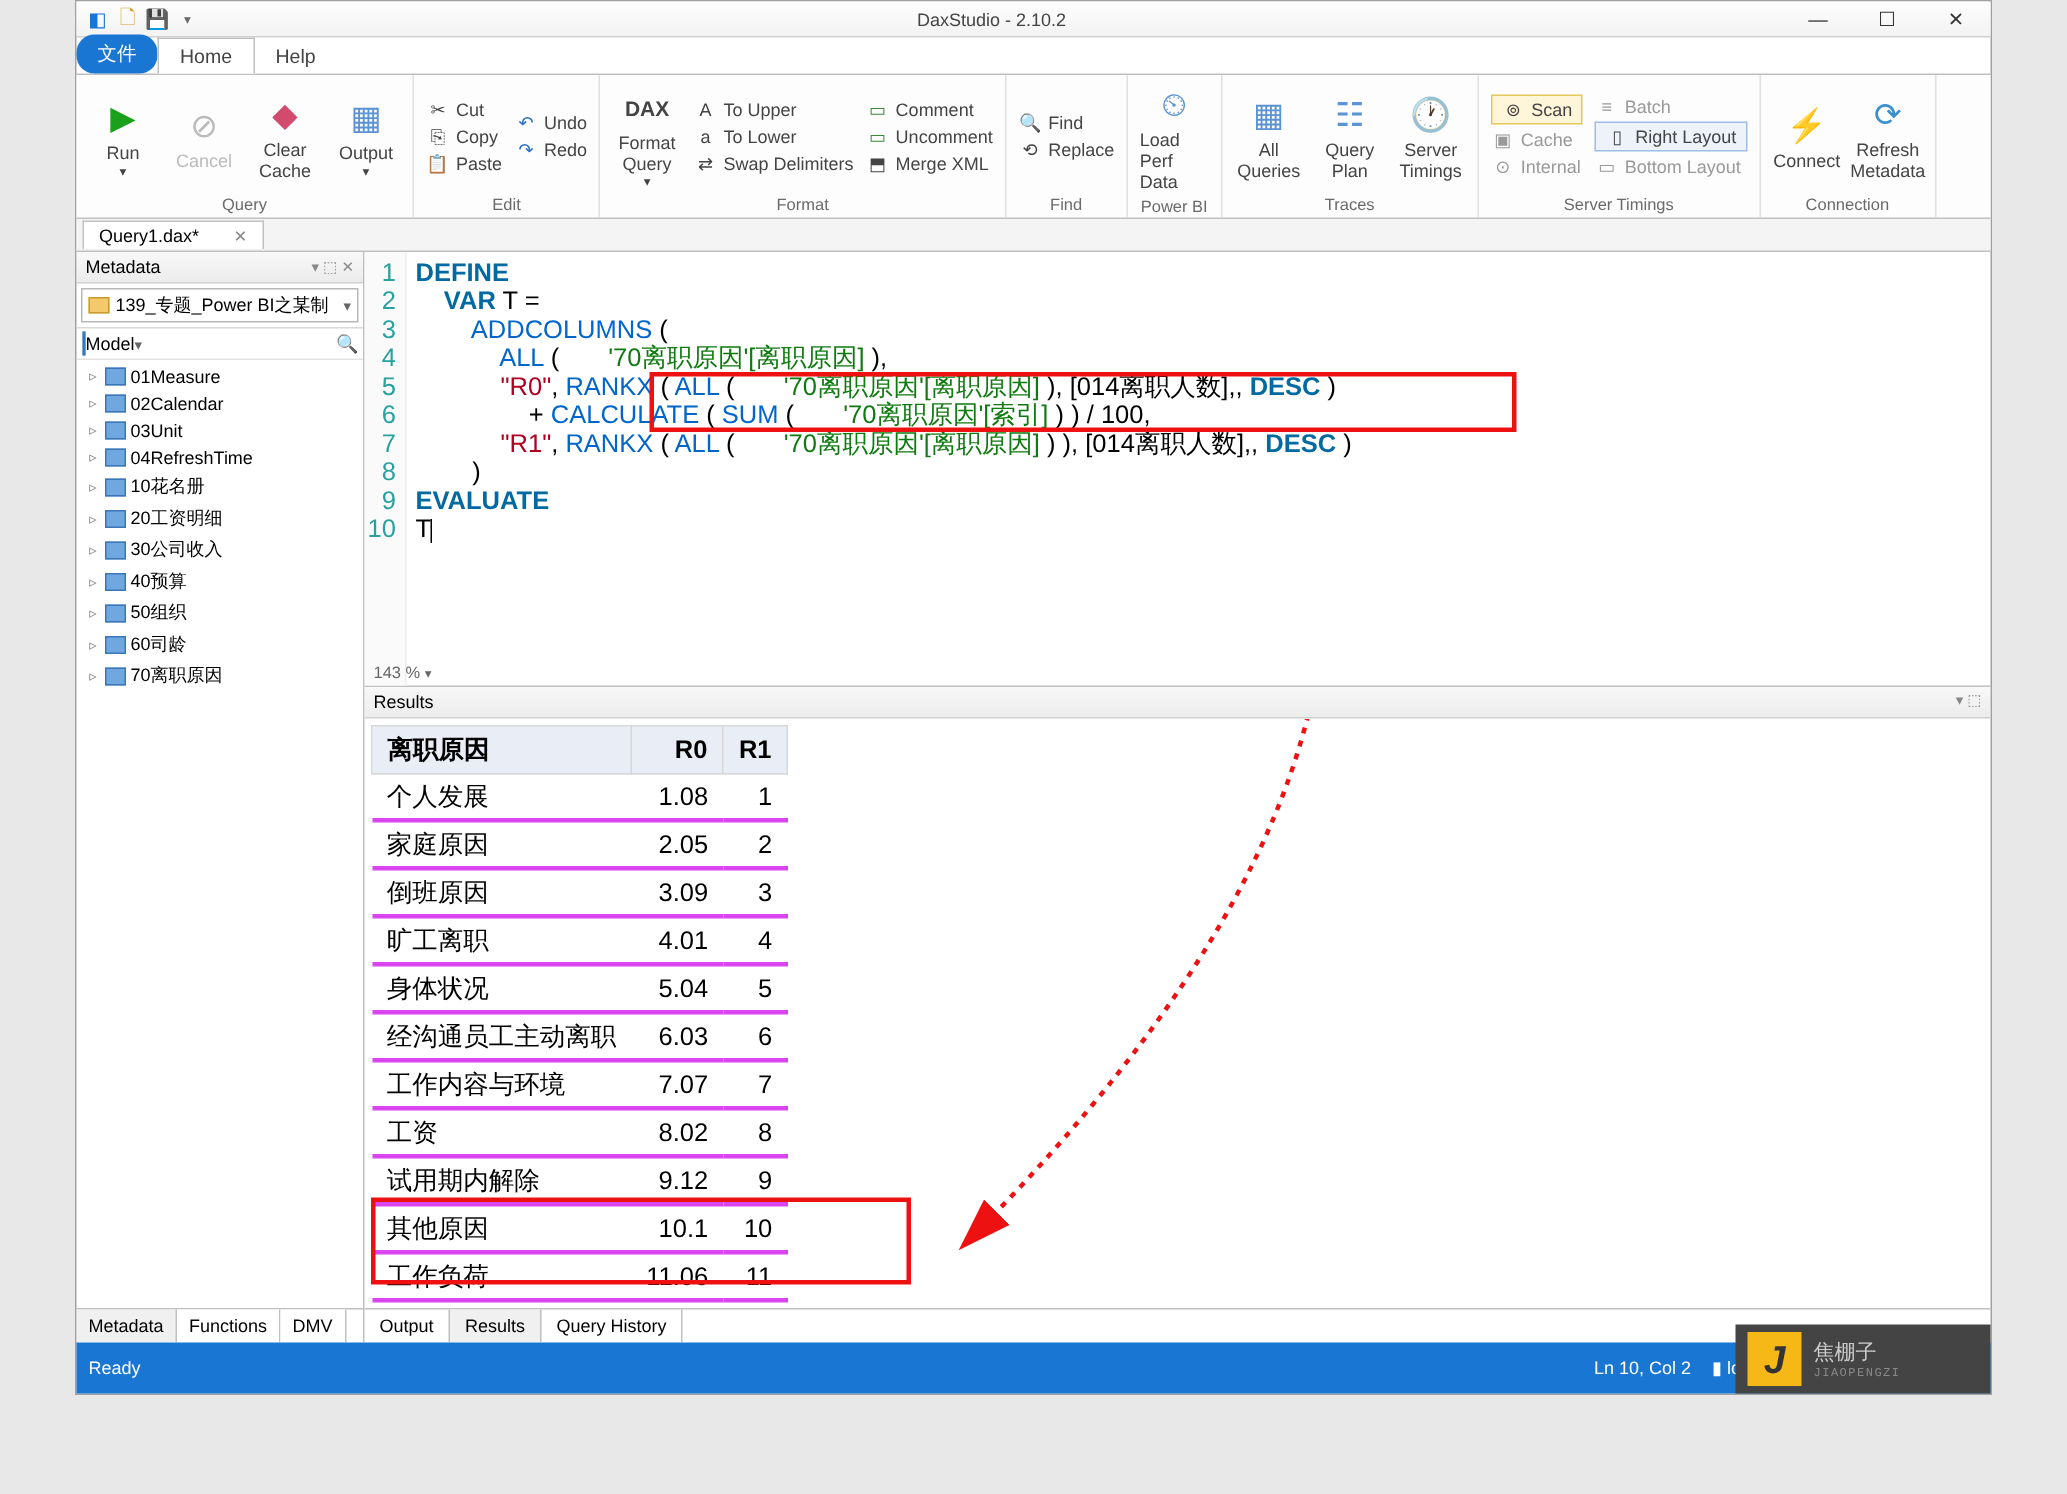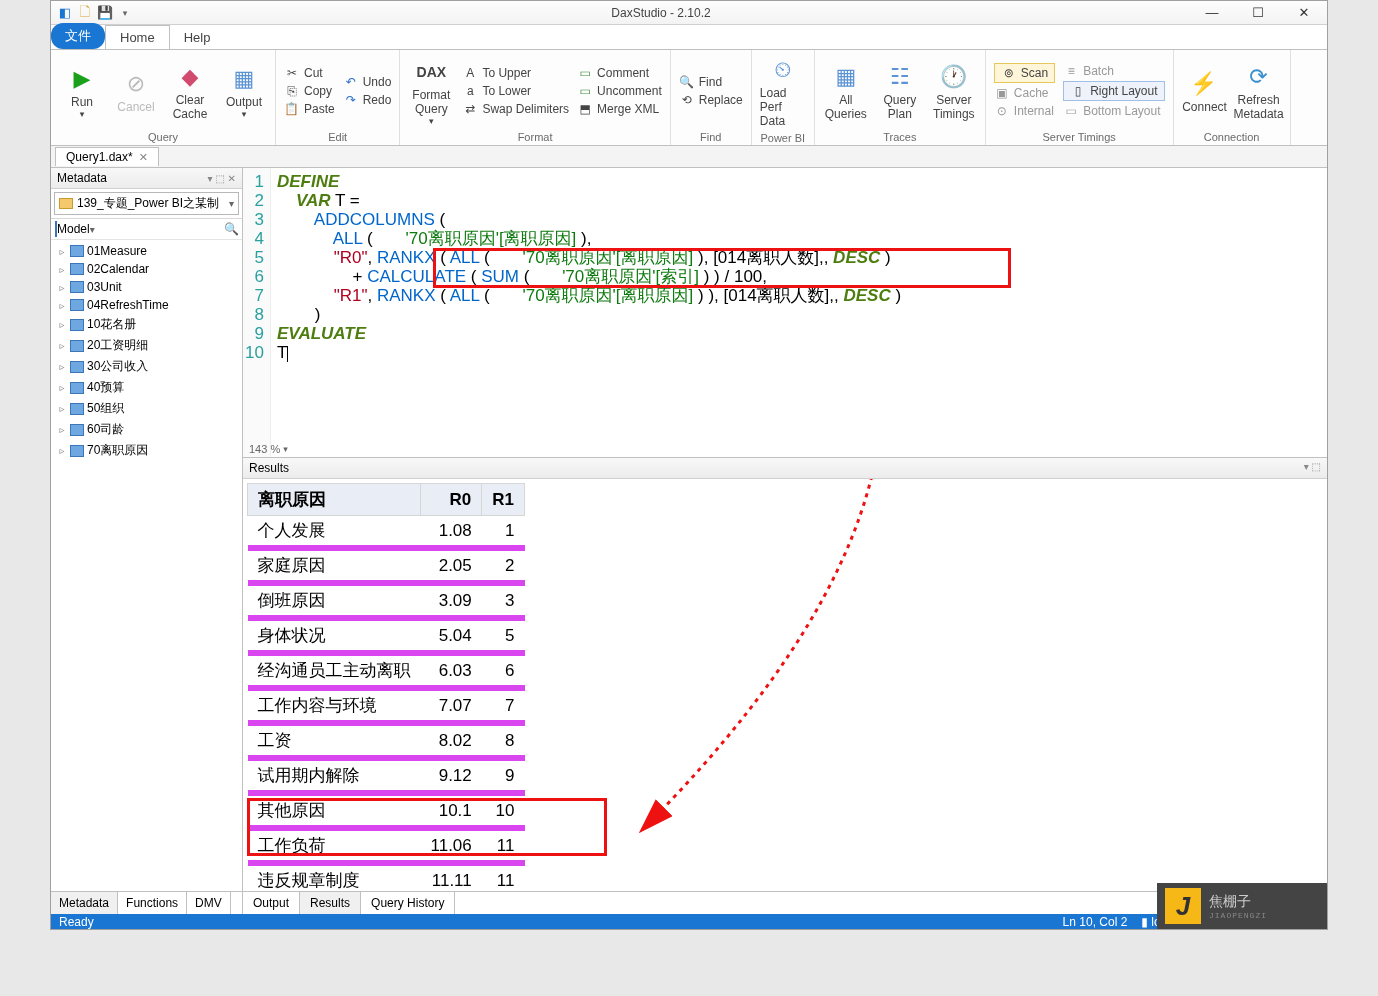--- a/index.html
+++ b/index.html
@@ -20,55 +20,55 @@
 .rgroup .items { flex:1; display:flex; align-items:center; gap:4px; }
 .rgroup .label { text-align:center; color:#6a6a6a; font-size:11px; padding:2px 0; }
 .big { display:flex; flex-direction:column; align-items:center; width:50px; padding:2px; color:#444; }
 .big .bi { width:32px; height:32px; display:flex; align-items:center; justify-content:center; font-size:22px; }
 .stack { display:flex; flex-direction:column; gap:2px; padding:2px; }
 .stack .si { display:flex; align-items:center; gap:4px; color:#444; white-space:nowrap; }
 .si .sicon { width:16px; height:16px; display:flex; align-items:center; justify-content:center; font-size:12px; }
 .ot { background:#fff6d9; border:1px solid #e5c85c; padding:1px 6px; }
 .ob { background:#eef3fb; border:1px solid #9fbfe6; padding:1px 6px; }
 .doctab { height:22px; background:#f4f4f4; border-bottom:1px solid #c0c0c0; display:flex; align-items:center; padding-left:4px; font-size:12px; }
-.doctab .dt { background:#fff; border:1px solid #c0c0c0; border-bottom:none; padding:2px 10px; display:flex; align-items:flex-end; gap:6px; }
+.doctab .dt { background:#fff; border:1px solid #c0c0c0; border-bottom:none; padding:2px 10px; display:flex; align-items:flex-end; gap:23px; }
 .main { flex:1; display:flex; overflow:hidden; }
 .sidebar { width:192px; border-right:1px solid #c0c0c0; display:flex; flex-direction:column; font-size:12px; }
 .panelhdr { background:linear-gradient(#f8f8f8,#ececec); padding:3px 6px; border-bottom:1px solid #d0d0d0; display:flex; justify-content:space-between; align-items:center; }
 .dbsel { padding:3px; border-bottom:1px solid #d8d8d8; }
 .dbsel .combo { border:1px solid #b8b8b8; padding:2px 4px; display:flex; align-items:center; gap:4px; background:#fff; }
 .mdlrow { padding:3px 4px; display:flex; align-items:center; gap:4px; border-bottom:1px solid #e4e4e4; }
 .tree { flex:1; overflow:auto; padding:2px; }
 .tnode { display:flex; align-items:center; gap:3px; padding:2px 4px; }
 .tnode .exp { width:10px; color:#888; text-align:center; font-size:10px; }
 .tnode .ticon { width:14px; height:12px; background:#6fa7e0; border:1px solid #3a76b8; }
 .btabs { display:flex; border-top:1px solid #c0c0c0; }
 .btab { padding:4px 8px; border-right:1px solid #c0c0c0; background:#fff; }
 .btab.active { background:#f0f0f0; }
 .right { flex:1; display:flex; flex-direction:column; overflow:hidden; }
 .editor { height:290px; border-bottom:1px solid #c0c0c0; display:flex; font-family:Consolas,monospace; font-size:17px; position:relative; }
 .gutter { width:28px; background:#fafafa; text-align:right; color:#2aa0a0; padding:4px 6px 4px 0; line-height:19px; border-right:1px solid #eee; }
 .code { flex:1; padding:4px 6px; line-height:19px; white-space:pre; position:relative; overflow:hidden; }
-.kw { color:#4d7c0f; font-weight:bold;font-style:italic; }
+.kw { color:#0369a1; font-weight:bold; }
 .fn { color:#0066cc; }
 .str { color:#b00020; }
 .tbl { color:#0f7a0f;margin-left:28px; }
 .redbox { position:absolute; border:3px solid #e11; pointer-events:none; }
 .zoom { position:absolute; bottom:2px; left:6px; font-size:11px; color:#666; display:flex; align-items:center; gap:3px; }
 .results-hdr { padding:3px 6px; background:linear-gradient(#f8f8f8,#ececec); border-bottom:1px solid #d0d0d0; font-size:12px; display:flex; justify-content:space-between; }
 .results { flex:1; overflow:auto; position:relative; }
 table.grid { border-collapse:collapse; font-size:17px; margin:4px; }
 table.grid th { background:#e9eef6; padding:4px 10px; font-weight:bold; text-align:left; border:1px solid #d6d6d6; }
 table.grid th.r { text-align:right; }
-table.grid td { padding:3px 10px; border-bottom:6px solid #d946ef; }
+table.grid td { padding:3px 10px; border-bottom:3px solid #d946ef; }
 table.grid td.r { text-align:right; }
 .rtabs { display:flex; border-top:1px solid #c0c0c0; font-size:12px; }
 .rtab { padding:4px 10px; border-right:1px solid #c0c0c0; }
 .rtab.active { background:#f0f0f0; }
-.status { height:15px; background:#1976d2; color:#fff; display:flex; align-items:center; font-size:12px; padding:0 8px; justify-content:space-between; }
+.status { height:34px; background:#1976d2; color:#fff; display:flex; align-items:center; font-size:12px; padding:0 8px; justify-content:space-between; }
 .status .sr { display:flex; gap:14px; align-items:center; }
 .watermark { position:absolute; bottom:0; right:0; width:170px; height:46px; background:#444; display:flex; align-items:center; padding:4px 8px; gap:8px; }
 .watermark .jlogo { width:36px; height:36px; background:#f5b817; display:flex; align-items:center; justify-content:center; font-size:26px; font-weight:bold; color:#333; font-style:italic; }
 .watermark .jt { color:#ccc; font-size:14px; }
 .watermark .js { color:#888; font-size:8px; letter-spacing:1px;font-family:Liberation Mono, monospace; }
 svg.arrow { position:absolute; pointer-events:none; }
 .combo .folder { width:14px; height:11px; background:#f3c96b; border:1px solid #c89b2e; }
 .combo .drop { margin-left:auto; color:#666; font-size:10px; }
 .cube { width:14px; height:14px; background:#6fa7e0; border:1px solid #3a76b8; }
 .srch { width:14px; height:14px; color:#888; }
@@ -416,20 +416,25 @@
                 <td class="">家庭原因</td>
                 <td class="r">2.05</td>
                 <td class="r">2</td>
               </tr>
               <tr>
                 <td class="">倒班原因</td>
                 <td class="r">3.09</td>
                 <td class="r">3</td>
               </tr>
               <tr>
+                <td class="">旷工离职</td>
+                <td class="r">4.01</td>
+                <td class="r">4</td>
+              </tr>
+              <tr>
                 <td class="">身体状况</td>
                 <td class="r">5.04</td>
                 <td class="r">5</td>
               </tr>
               <tr>
                 <td class="">经沟通员工主动离职</td>
                 <td class="r">6.03</td>
                 <td class="r">6</td>
               </tr>
               <tr>

